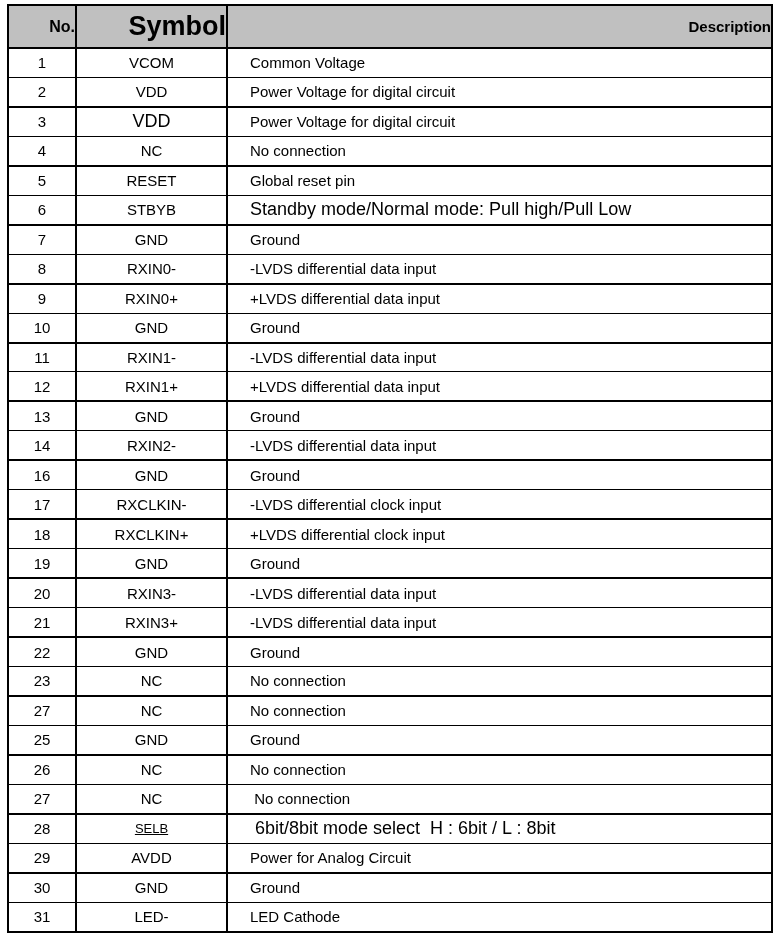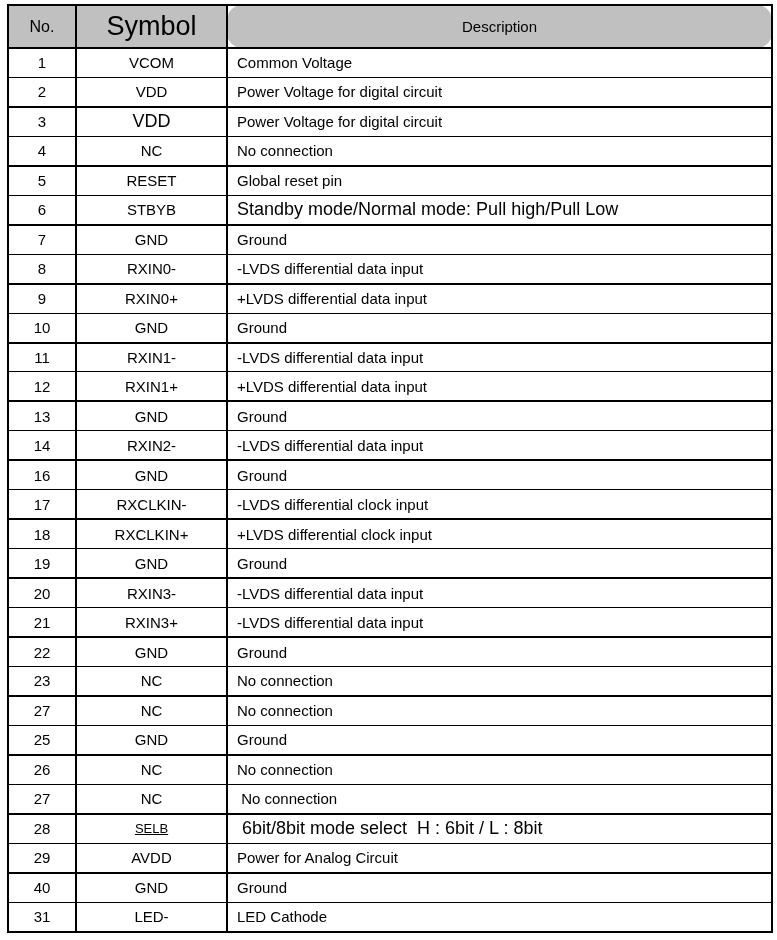--- a/index.html
+++ b/index.html
@@ -33,34 +33,34 @@
     border-right: 2px solid #000000;
     overflow: hidden;
     white-space: nowrap;
     vertical-align: middle;
     padding: 0;
   }
   .pin-table thead th {
     background: #c0c0c0;
     border-bottom: 2px solid #000000;
     height: 41px;
-    font-weight: normal;
-    text-align: center;
+    font-weight: bold;
+    text-align: right;
   }
   th.col-no   { font-size: 16px; }
   th.col-symbol { font-size: 27px; }
-  th.col-desc { font-size: 15px; border-radius: 15px; }
+  th.col-desc { font-size: 15px; }
 
   .pin-table tbody td { height: 25px; font-size: 15px; }
   .pin-table tbody tr:nth-child(even) td { border-bottom-width: 2px; }
 
   td.col-no, td.col-symbol { text-align: center; }
   td.col-desc {
     text-align: left;
-    padding-left: 9px;
+    padding-left: 22px;
     white-space: pre;
   }
   td.col-symbol.size-large { font-size: 18px; }
   td.col-symbol.size-small { font-size: 13px; text-decoration: underline; }
   td.col-desc.size-small   { font-size: 18px; }
 </style>
 </head>
 <body>
 
 <div class="page">
@@ -212,21 +212,21 @@
     <td class="col-no">28</td>
     <td class="col-symbol size-small">SELB</td>
     <td class="col-desc size-small"> 6bit/8bit mode select  H : 6bit / L : 8bit</td>
   </tr>
         <tr>
     <td class="col-no">29</td>
     <td class="col-symbol">AVDD</td>
     <td class="col-desc">Power for Analog Circuit</td>
   </tr>
         <tr>
-    <td class="col-no">40</td>
+    <td class="col-no">30</td>
     <td class="col-symbol">GND</td>
     <td class="col-desc">Ground</td>
   </tr>
         <tr>
     <td class="col-no">31</td>
     <td class="col-symbol">LED-</td>
     <td class="col-desc">LED Cathode</td>
   </tr>
       </tbody>
   </table>

